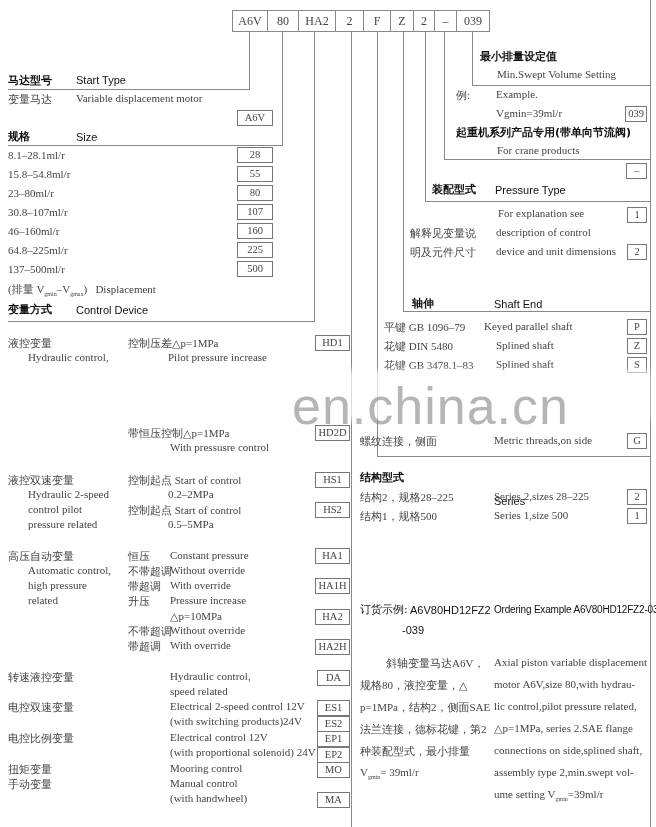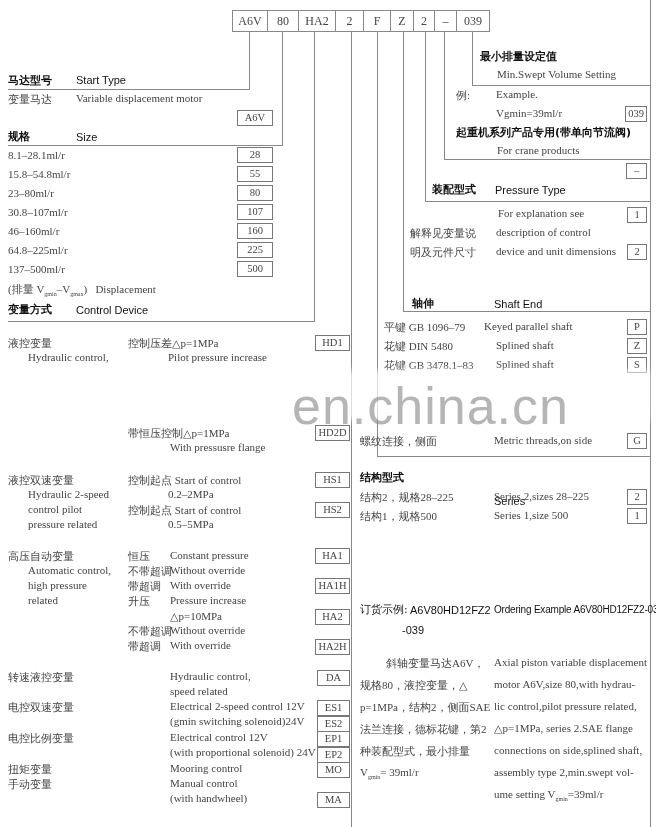--- a/index.html
+++ b/index.html
@@ -94,21 +94,21 @@
   <span class="abs hc" style="left:8px;top:302px">变量方式</span>
   <span class="abs h" style="left:76px;top:304px">Control Device</span>
 
   <span class="abs s" style="left:8px;top:336px">液控变量</span>
   <span class="abs s" style="left:28px;top:351px">Hydraulic control,</span>
   <span class="abs s" style="left:128px;top:336px">控制压差△p=1MPa</span>
   <span class="abs s" style="left:168px;top:351px">Pilot pressure increase</span>
   <div class="box" style="left:315px;top:335px;width:33px">HD1</div>
 
   <span class="abs s" style="left:128px;top:426px">带恒压控制△p=1MPa</span>
-  <span class="abs s" style="left:170px;top:441px">With pressusre flange</span>
+  <span class="abs s" style="left:170px;top:441px">With pressusre control</span>
   <div class="box" style="left:315px;top:425px;width:33px">HD2D</div>
 
   <span class="abs s" style="left:8px;top:473px">液控双速变量</span>
   <span class="abs s" style="left:28px;top:488px">Hydraulic 2-speed</span>
   <span class="abs s" style="left:28px;top:503px">control pilot</span>
   <span class="abs s" style="left:28px;top:518px">pressure related</span>
   <span class="abs s" style="left:128px;top:473px"><span>控制起点</span> <span>Start of control</span></span>
   <span class="abs s" style="left:168px;top:488px">0.2–2MPa</span>
   <div class="box" style="left:315px;top:472px;width:33px">HS1</div>
   <span class="abs s" style="left:128px;top:503px"><span>控制起点</span> <span>Start of control</span></span>
@@ -138,21 +138,21 @@
   <span class="abs s" style="left:170px;top:639px">With override</span>
   <div class="box" style="left:315px;top:639px;width:33px">HA2H</div>
 
   <span class="abs s" style="left:8px;top:670px">转速液控变量</span>
   <span class="abs s" style="left:170px;top:670px">Hydraulic control,</span>
   <span class="abs s" style="left:170px;top:685px">speed related</span>
   <div class="box" style="left:317px;top:670px;width:31px">DA</div>
 
   <span class="abs s" style="left:8px;top:700px">电控双速变量</span>
   <span class="abs s" style="left:170px;top:700px">Electrical 2-speed control 12V</span>
-  <span class="abs s" style="left:170px;top:715px">(gmin switching solenoid)24V</span>
+  <span class="abs s" style="left:170px;top:715px">(with switching products)24V</span>
   <div class="box" style="left:317px;top:700px;width:31px">ES1</div>
   <div class="box" style="left:317px;top:716px;width:31px">ES2</div>
 
   <span class="abs s" style="left:8px;top:731px">电控比例变量</span>
   <span class="abs s" style="left:170px;top:731px">Electrical control 12V</span>
   <span class="abs s" style="left:170px;top:746px">(with proportional solenoid) 24V</span>
   <div class="box" style="left:317px;top:731px;width:31px">EP1</div>
   <div class="box" style="left:317px;top:747px;width:31px">EP2</div>
 
   <span class="abs s" style="left:8px;top:762px">扭矩变量</span>

